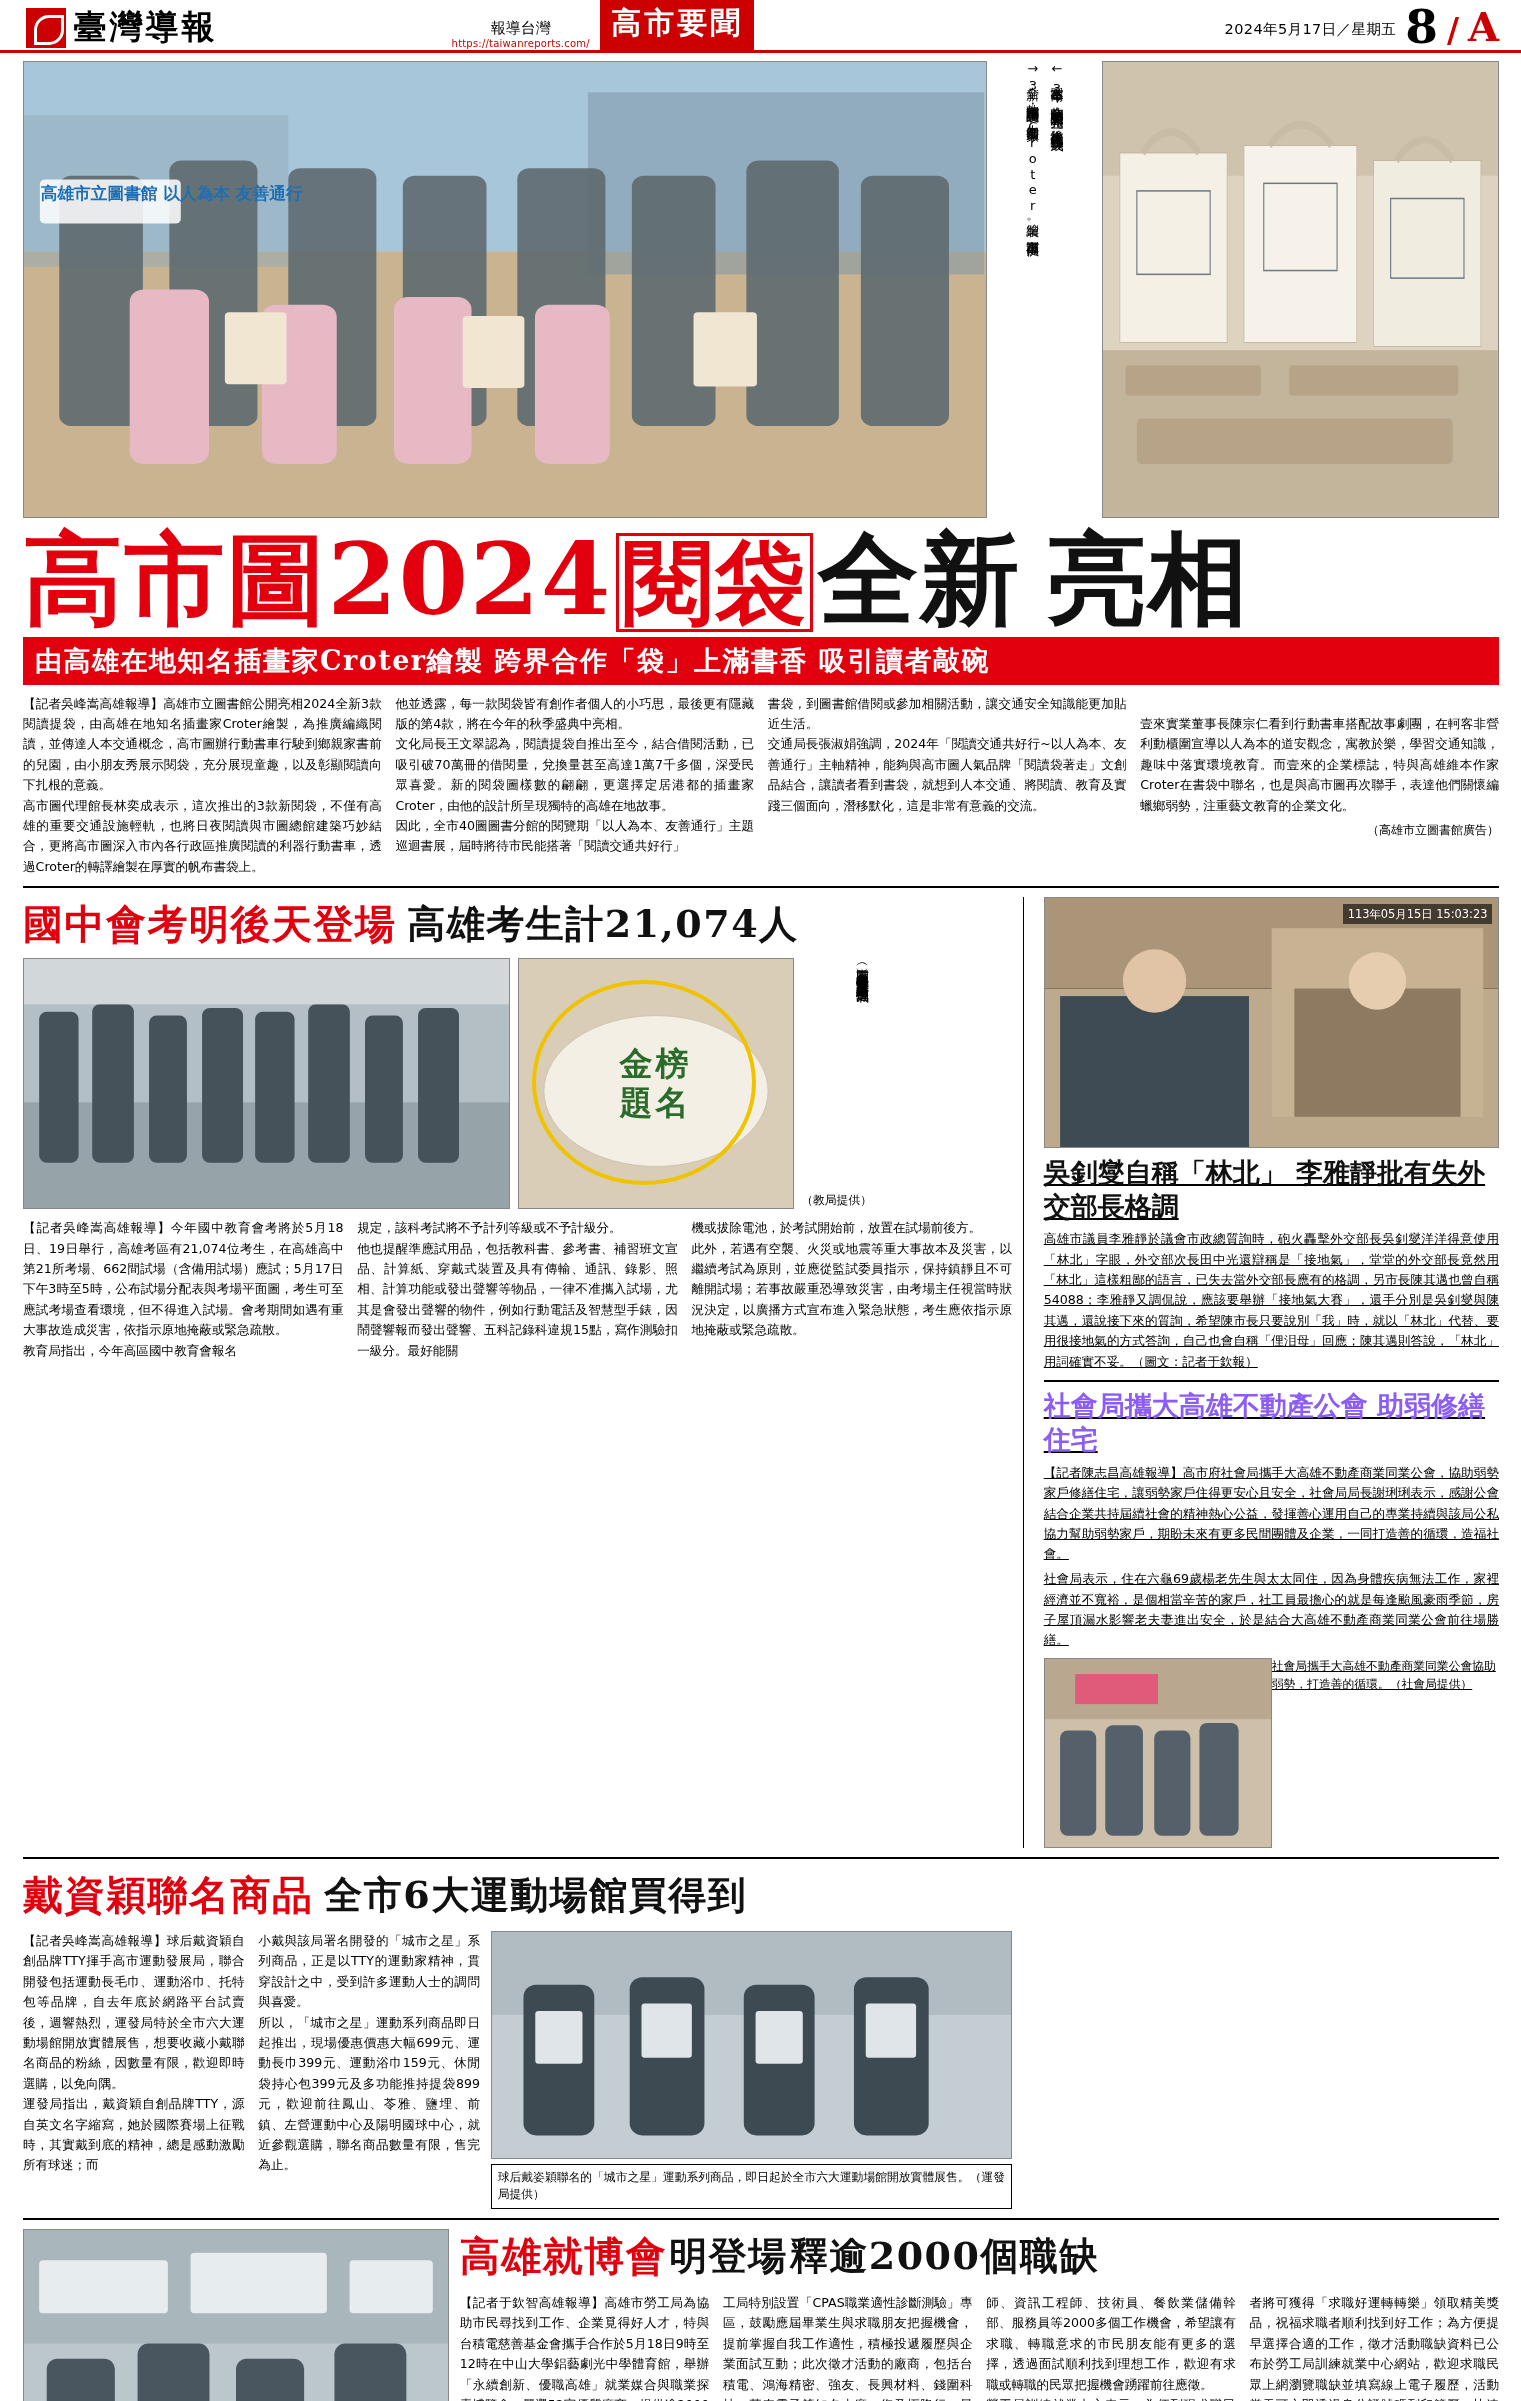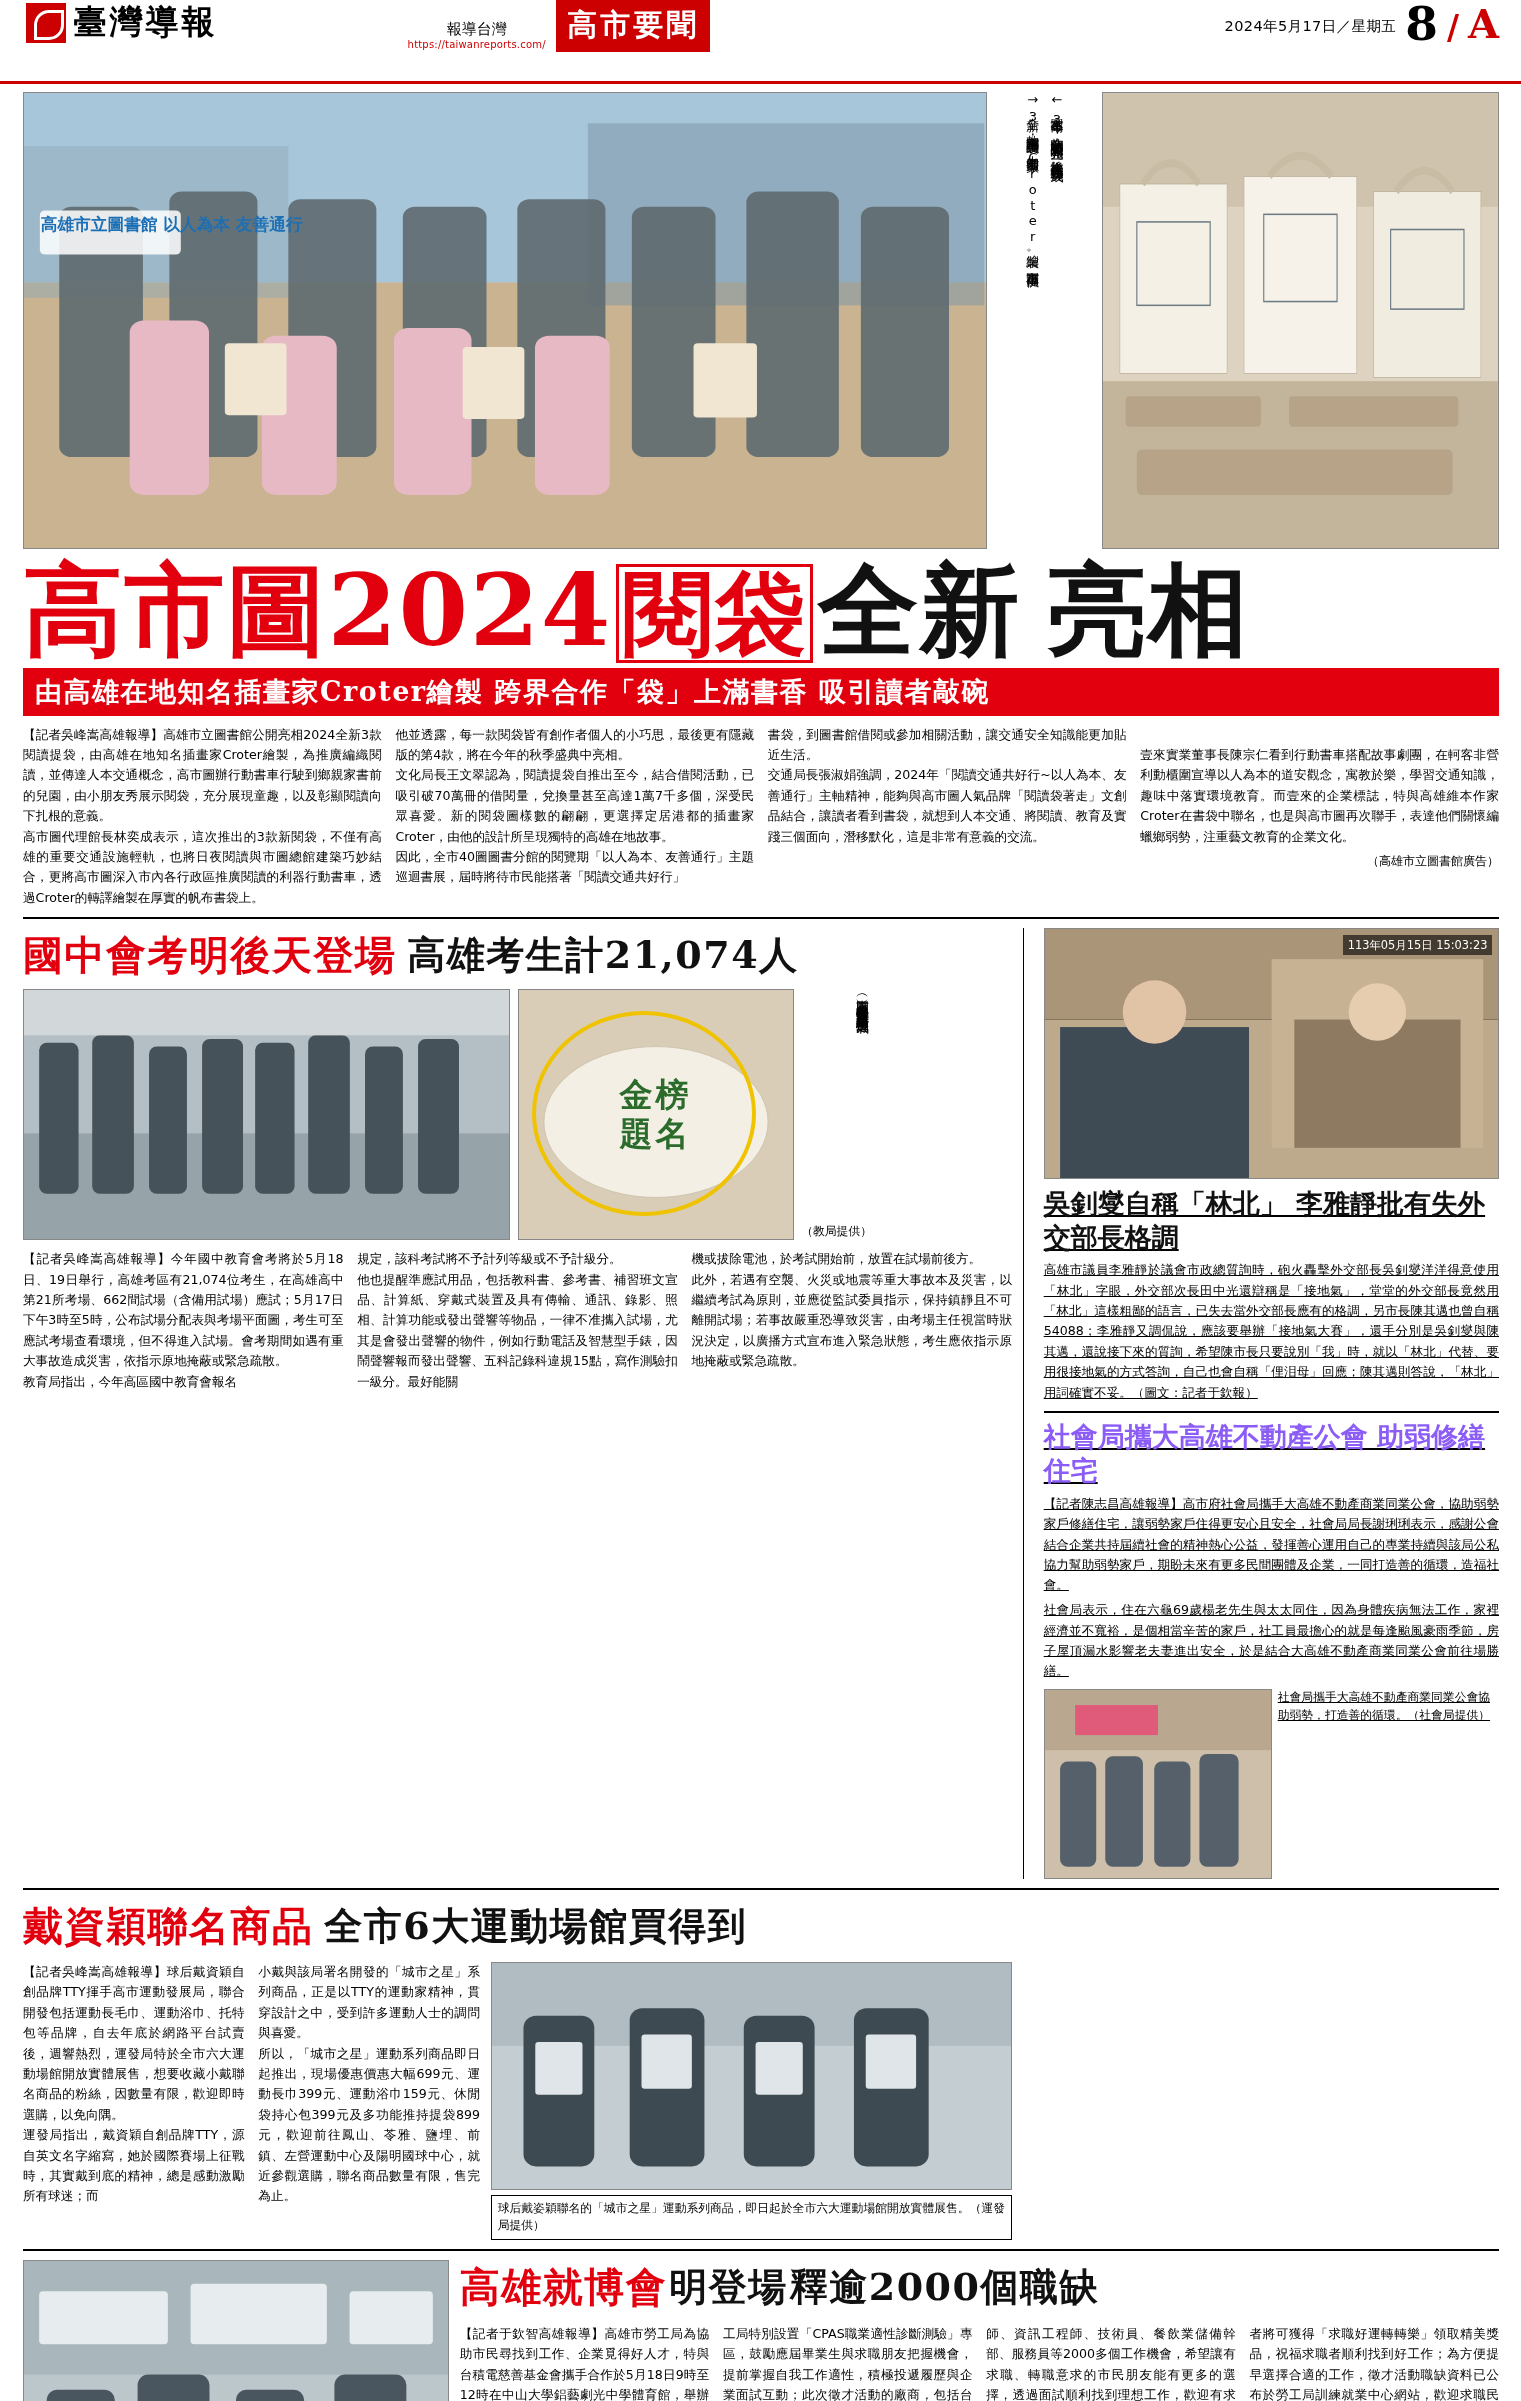--- a/index.html
+++ b/index.html
@@ -8,21 +8,21 @@
     width:1522px; height:2401px;
     background:#fff;
     font-family:"DejaVu Sans", sans-serif;
     color:#000;
     position:relative;
     overflow:hidden;
   }
   .page { position:relative; width:1522px; height:2401px; padding:0; }
 
   
-  .masthead { position:relative; height:84px; border-bottom:3px solid #c00; display:flex; align-items:flex-start; }
+  .masthead { position:relative; height:53px; border-bottom:3px solid #c00; display:flex; align-items:flex-end;gap:44px; }
   .logo-block { display:flex; align-items:center; gap:7.6px; padding-left:26px; }
   .logo-mark { width:40px; height:40px; background:#c00; position:relative; }
   .logo-mark:after{content:"";position:absolute;left:7.6px;top:7.6px;width:24px;height:24px;border:3px solid #fff;border-radius:50% 0 50% 0;}
   .logo-text { font-family:"DejaVu Serif", serif; font-weight:bold; font-size:33px; letter-spacing:3px; }
   .mid-block { display:flex; align-items:flex-end; gap:10.7px; margin-left:190px; }
   .mid-小 { text-align:center; font-size:15px; line-height:1.25; }
   .mid-小 .url { font-size:10px; color:#c00; letter-spacing:0.2px; }
   .mid-big { background:#c00; color:#fff; font-family:"DejaVu Serif", serif; font-weight:bold; font-size:30px; letter-spacing:3px; padding:4.6px 10.7px 6px; }
   .right-block { margin-left:auto; display:flex; align-items:flex-end; gap:9px; padding-right:23px; }
   .date-text { font-size:14.5px; padding-bottom:10.7px; letter-spacing:0.4px; }
@@ -280,21 +280,21 @@
 
       <hr class="rule">
 
       <div style="font-family:'DejaVu Serif',serif; font-weight:bold; font-size:27px; color:#8b5cf6; line-height:1.25;">社會局攜大高雄不動產公會 助弱修繕住宅</div>
 
       <div class="bodytext" style="margin-top:6px;">
         <div>【記者陳志昌高雄報導】高市府社會局攜手大高雄不動產商業同業公會，協助弱勢家戶修繕住宅，讓弱勢家戶住得更安心且安全，社會局局長謝琍琍表示，感謝公會結合企業共持屆續社會的精神熱心公益，發揮善心運用自己的專業持續與該局公私協力幫助弱勢家戶，期盼未來有更多民間團體及企業，一同打造善的循環，造福社會。</div>
         <div style="margin-top:4.6px;">社會局表示，住在六龜69歲楊老先生與太太同住，因為身體疾病無法工作，家裡經濟並不寬裕，是個相當辛苦的家戶，社工員最擔心的就是每逢颱風豪雨季節，房子屋頂漏水影響老夫妻進出安全，於是結合大高雄不動產商業同業公會前往場勝繕。</div>
       </div>
 
-      <div style="display:flex; gap:6px; margin-top:7.6px; height:190px;">
+      <div style="display:flex; gap:0; margin-top:7.6px; height:190px;">
         <div class="photo p-social" style="width:228px; border:0.8px solid #888;">
           <svg width="100%" height="100%" viewBox="0 0 300 250" preserveAspectRatio="none">
             <rect width="300" height="250" fill="#cdbfa9"></rect>
             <rect x="0" y="0" width="300" height="80" fill="#b9a88f"></rect>
             <g fill="#55606a">
               <rect x="20" y="95" width="48" height="140" rx="10"></rect>
               <rect x="80" y="88" width="50" height="147" rx="10"></rect>
               <rect x="145" y="95" width="48" height="140" rx="10"></rect>
               <rect x="205" y="85" width="52" height="150" rx="10"></rect>
             </g>

